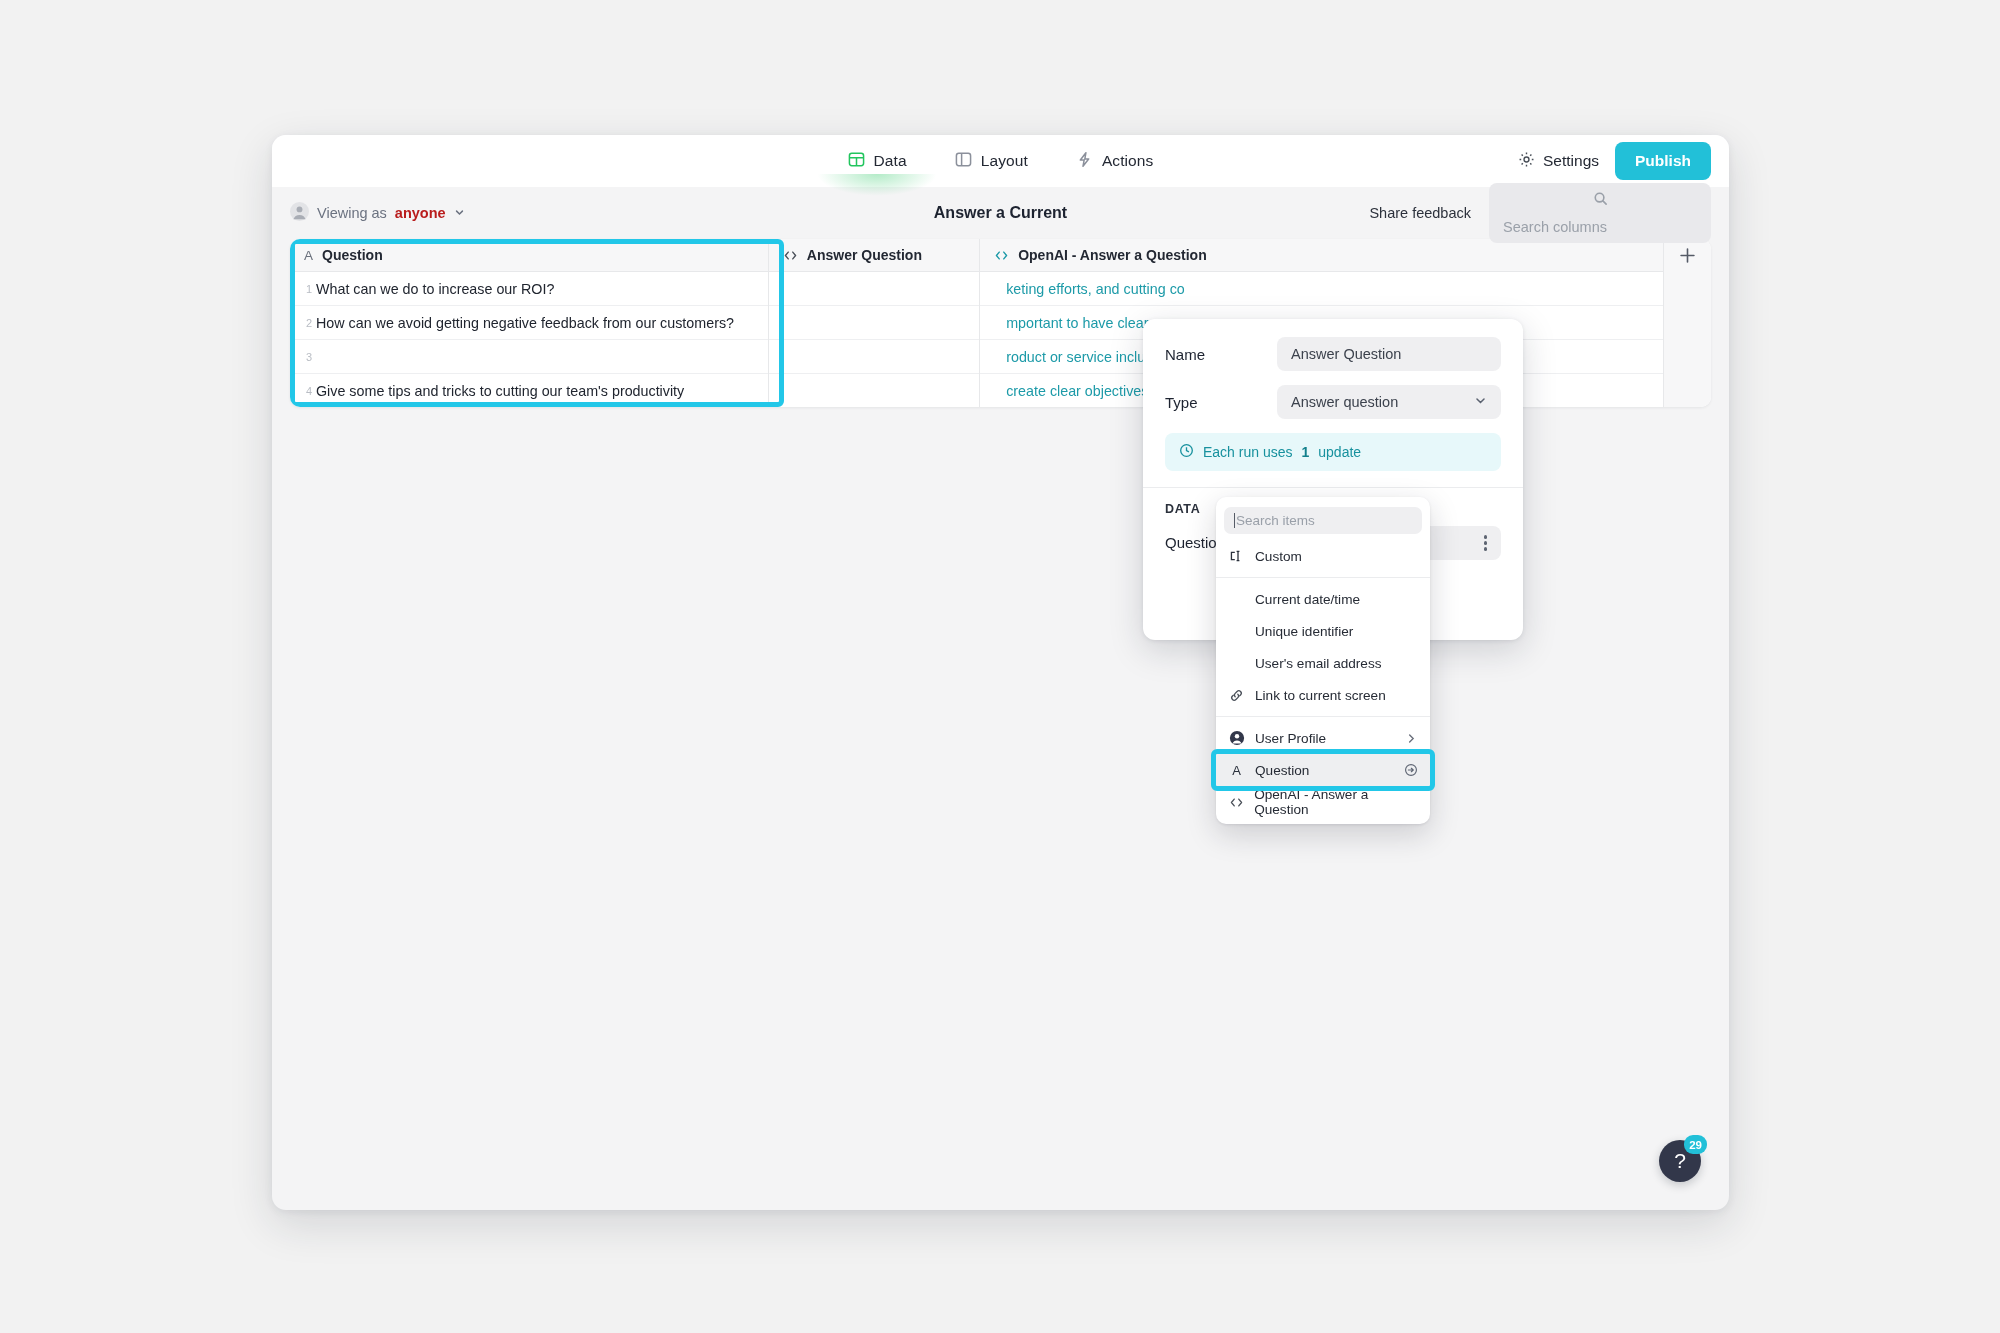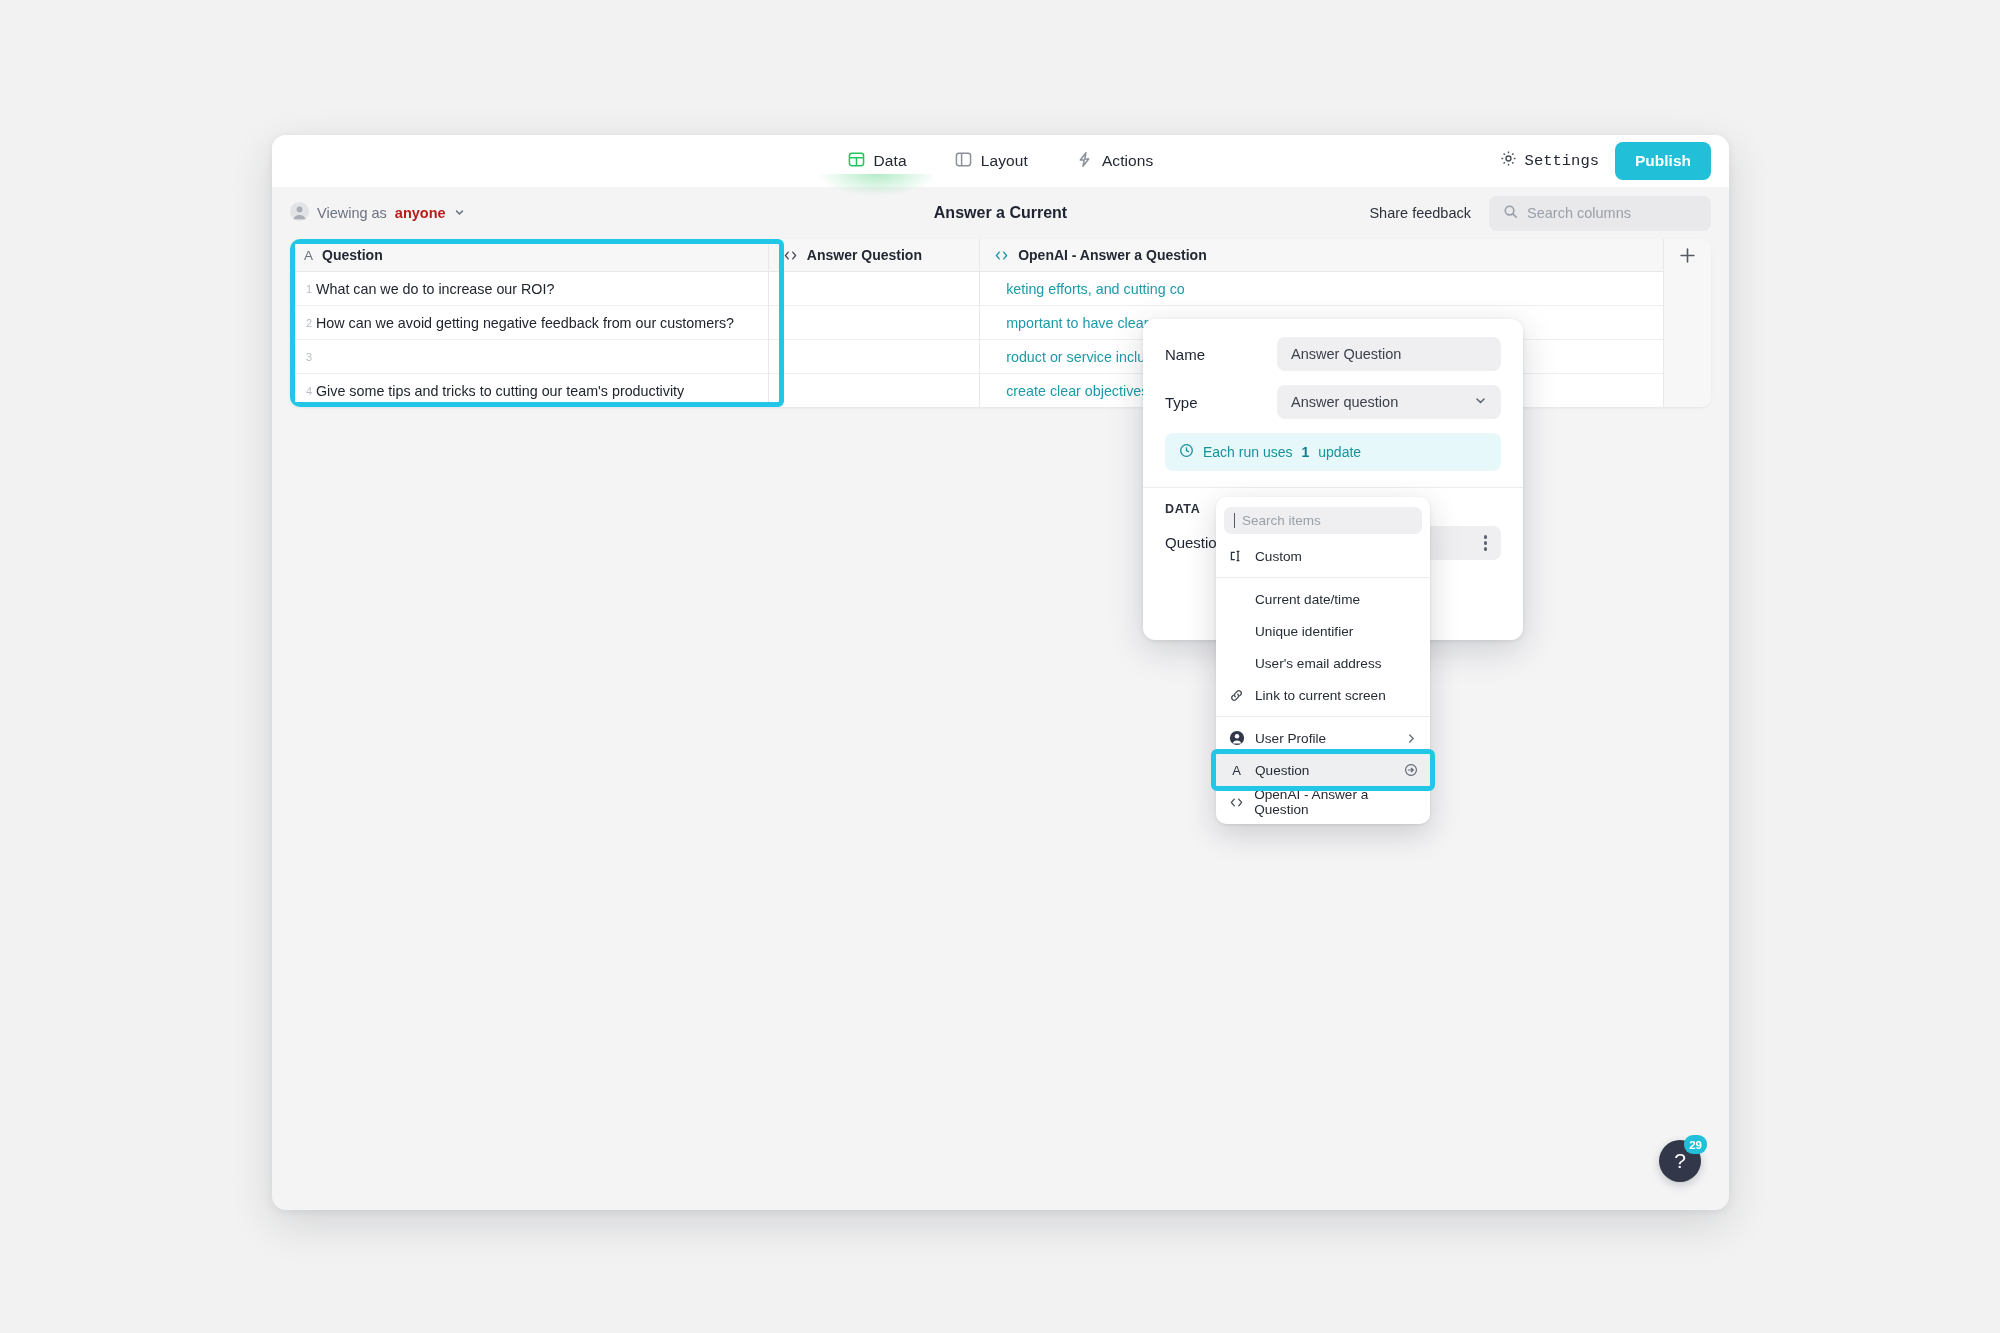--- a/index.html
+++ b/index.html
@@ -46,21 +46,21 @@
     bottom: -20px; width: 120px; height: 22px;
     background: radial-gradient(ellipse at center top, rgba(34,197,94,.34), rgba(34,197,94,0) 70%);
     pointer-events: none;
   }
   .nav-right {
     margin-left: auto; display: flex; align-items: center; gap: 16px;
     z-index: 3;
   }
   #settings-btn {
     display: flex; align-items: center; gap: 8px;
-    font-size: 15.5px; color: #232833; cursor: pointer; font-weight: 500; font-family: Liberation Mono, monospace;
+    font-size: 15.5px; color: #232833; cursor: pointer; font-weight: 500;
   }
   #publish-btn {
     background: #22c0d8;
     color: #fff; font-size: 15.5px; font-weight: 700;
     border: none; border-radius: 8px;
     padding: 10px 20px; cursor: pointer;
     font-family: inherit;
   }
 
   
@@ -76,21 +76,21 @@
   #sheet-title {
     position: absolute; left: 0; right: 0; text-align: center;
     font-size: 16px; font-weight: 700; color: #1d2330;
     pointer-events: none;
   }
   .sub-right { margin-left: auto; display: flex; align-items: center; gap: 18px; z-index:2; }
   #share-feedback { font-size: 14.5px; color: #2c313c; cursor: pointer; }
   #search-columns {
     display: flex; align-items: center; gap: 9px;
     background: #e9e9ec; border-radius: 8px;
-    padding: 8px 14px; width: 222px; cursor: text;
+    padding: 8px 14px; width: 222px; cursor: text; flex-direction: column;
   }
   #search-columns input {
     border: none; background: transparent; outline: none;
     font-size: 14.5px; color: #7b818c; width: 100%;
     font-family: inherit;
   }
   #search-columns input::placeholder { color: #9aa0a9; }
 
   
   #grid-wrap {
@@ -196,21 +196,21 @@
     box-shadow: 0 10px 30px rgba(25,30,45,.18), 0 1px 3px rgba(25,30,45,.10);
     z-index: 20; padding: 8px 0 6px 0;
   }
   #dd-search {
     margin: 2px 8px 6px 8px; background: #efeff1; border-radius: 7px;
     height: 27px; display: flex; align-items: center; padding: 0 10px;
   }
   #dd-search input {
     border: none; background: transparent; outline: none;
     font-size: 13.5px; color: #3c424d; width: 100%; font-family: inherit;
-    border-left: 1.3px solid #555b66; padding-left: 7px;
+    border-left: 1.3px solid #555b66; padding-left: 1px;
   }
   #dd-search input::placeholder { color: #9aa0a9; }
   .dd-item {
     display: flex; align-items: center; gap: 10px;
     padding: 0 12px; height: 32px;
     font-size: 13.6px; color: #262b35; cursor: pointer;
   }
   .dd-item .ic { width: 17px; display: flex; align-items: center; justify-content: center; }
   .dd-item .trail { margin-left: auto; color: #6a707c; display: flex; align-items: center; }
   .dd-sep { height: 1px; background: #ebecee; margin: 5px 0; }

